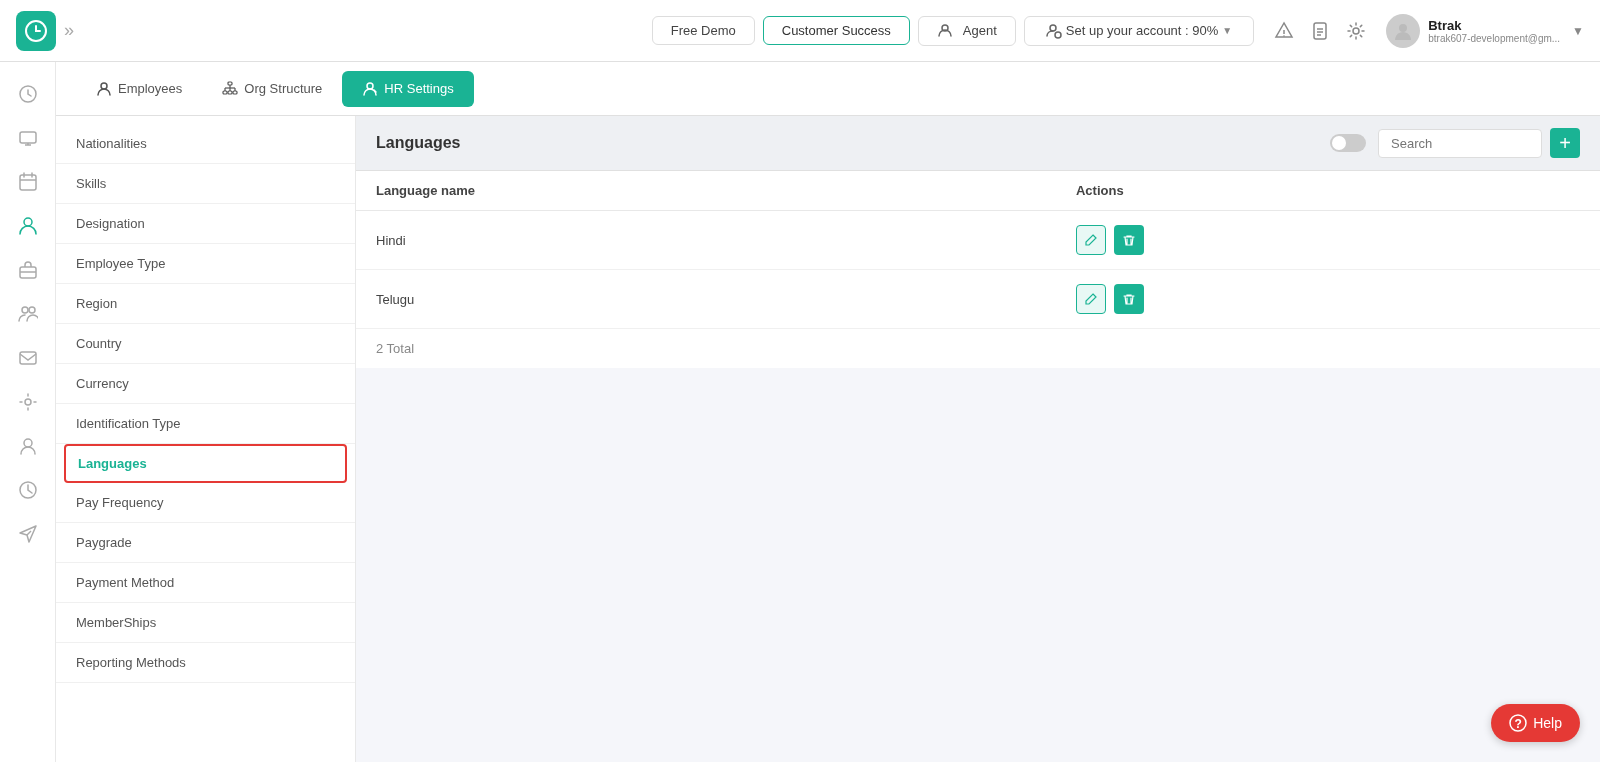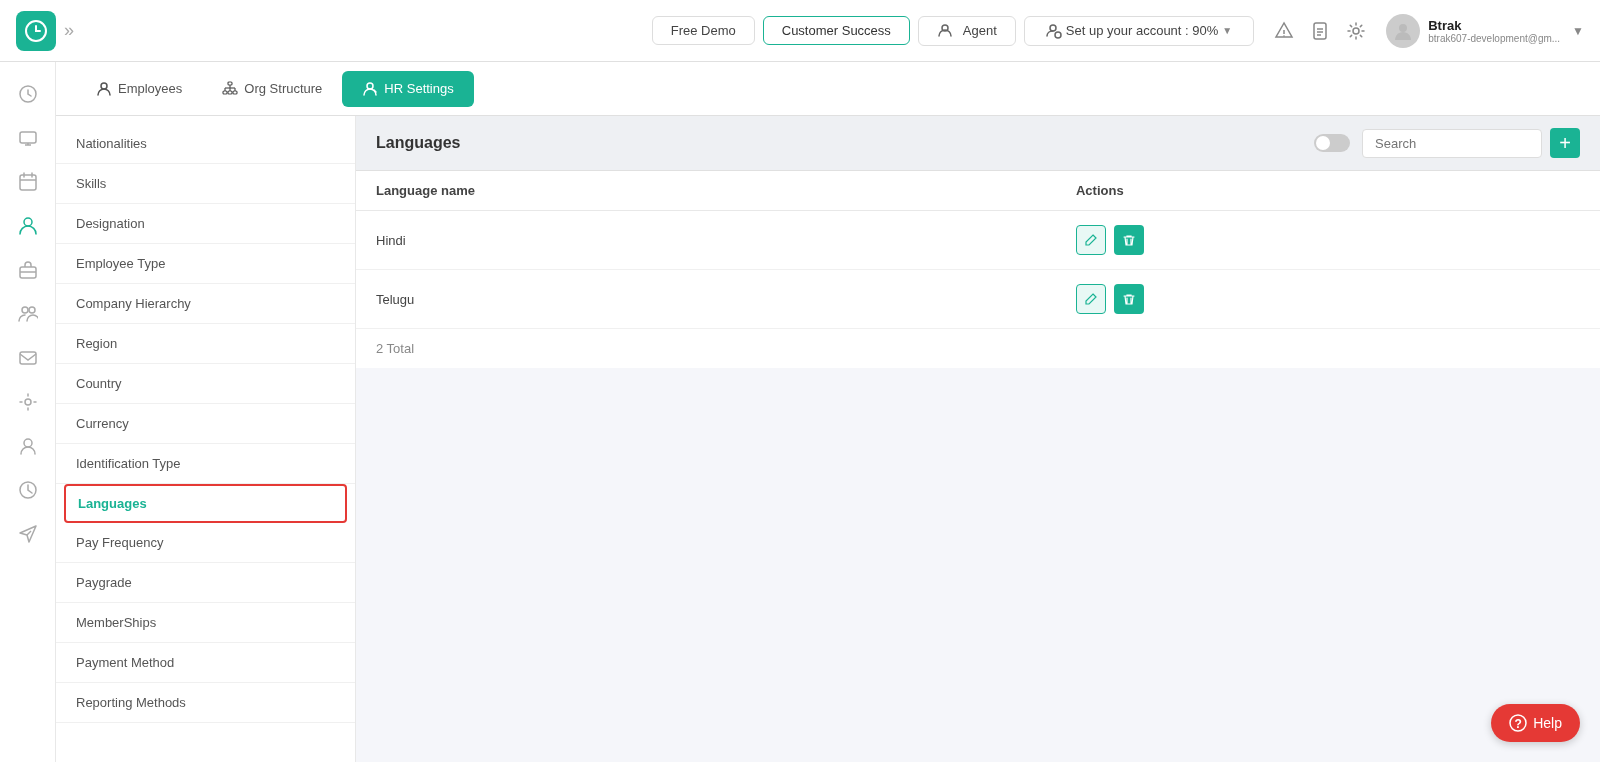--- a/index.html
+++ b/index.html
@@ -112,21 +112,21 @@
       width: 36px; height: 18px; background: #ccc; border-radius: 9px;
       position: relative; cursor: pointer; margin-right: 12px;
     }
     .section-toggle::after {
       content: ''; position: absolute; width: 14px; height: 14px;
       background: #fff; border-radius: 50%; top: 2px; left: 2px;
       transition: left 0.2s;
     }
     .search-bar {
       border: 1px solid #ddd; border-radius: 4px; padding: 6px 12px;
-      font-size: 13px; color: #999; background: #fff; width: 180px; outline: none;
+      font-size: 13px; color: #999; background: #fff; width: 164px; outline: none;
     }
     .add-btn {
       width: 30px; height: 30px; background: #1ab394; border: none;
       border-radius: 4px; color: #fff; font-size: 20px; cursor: pointer;
       display: flex; align-items: center; justify-content: center; margin-left: 8px;
     }
 
     
     .data-table { width: 100%; border-collapse: collapse; background: #fff; }
     .data-table th {
@@ -341,30 +341,29 @@
       </div>
     </div>
 
     <div class="main-panel">
 
       <div class="side-menu">
         <div class="side-menu-item">Nationalities</div>
         <div class="side-menu-item">Skills</div>
         <div class="side-menu-item">Designation</div>
         <div class="side-menu-item">Employee Type</div>
-        <div class="side-menu-item">Company Hierarchy</div>
         <div class="side-menu-item">Region</div>
         <div class="side-menu-item">Country</div>
         <div class="side-menu-item">Currency</div>
         <div class="side-menu-item">Identification Type</div>
         <div class="side-menu-item active">Languages</div>
         <div class="side-menu-item">Pay Frequency</div>
         <div class="side-menu-item">Paygrade</div>
+        <div class="side-menu-item">Payment Method</div>
         <div class="side-menu-item">MemberShips</div>
-        <div class="side-menu-item">Payment Method</div>
         <div class="side-menu-item">Reporting Methods</div>
       </div>
 
       <div class="content-panel">
 
         <div class="section-header">
           <span class="section-title">Languages</span>
           <div class="section-toggle"></div>
           <input class="search-bar" type="text" placeholder="Search" style="">
           <button class="add-btn">+</button>

